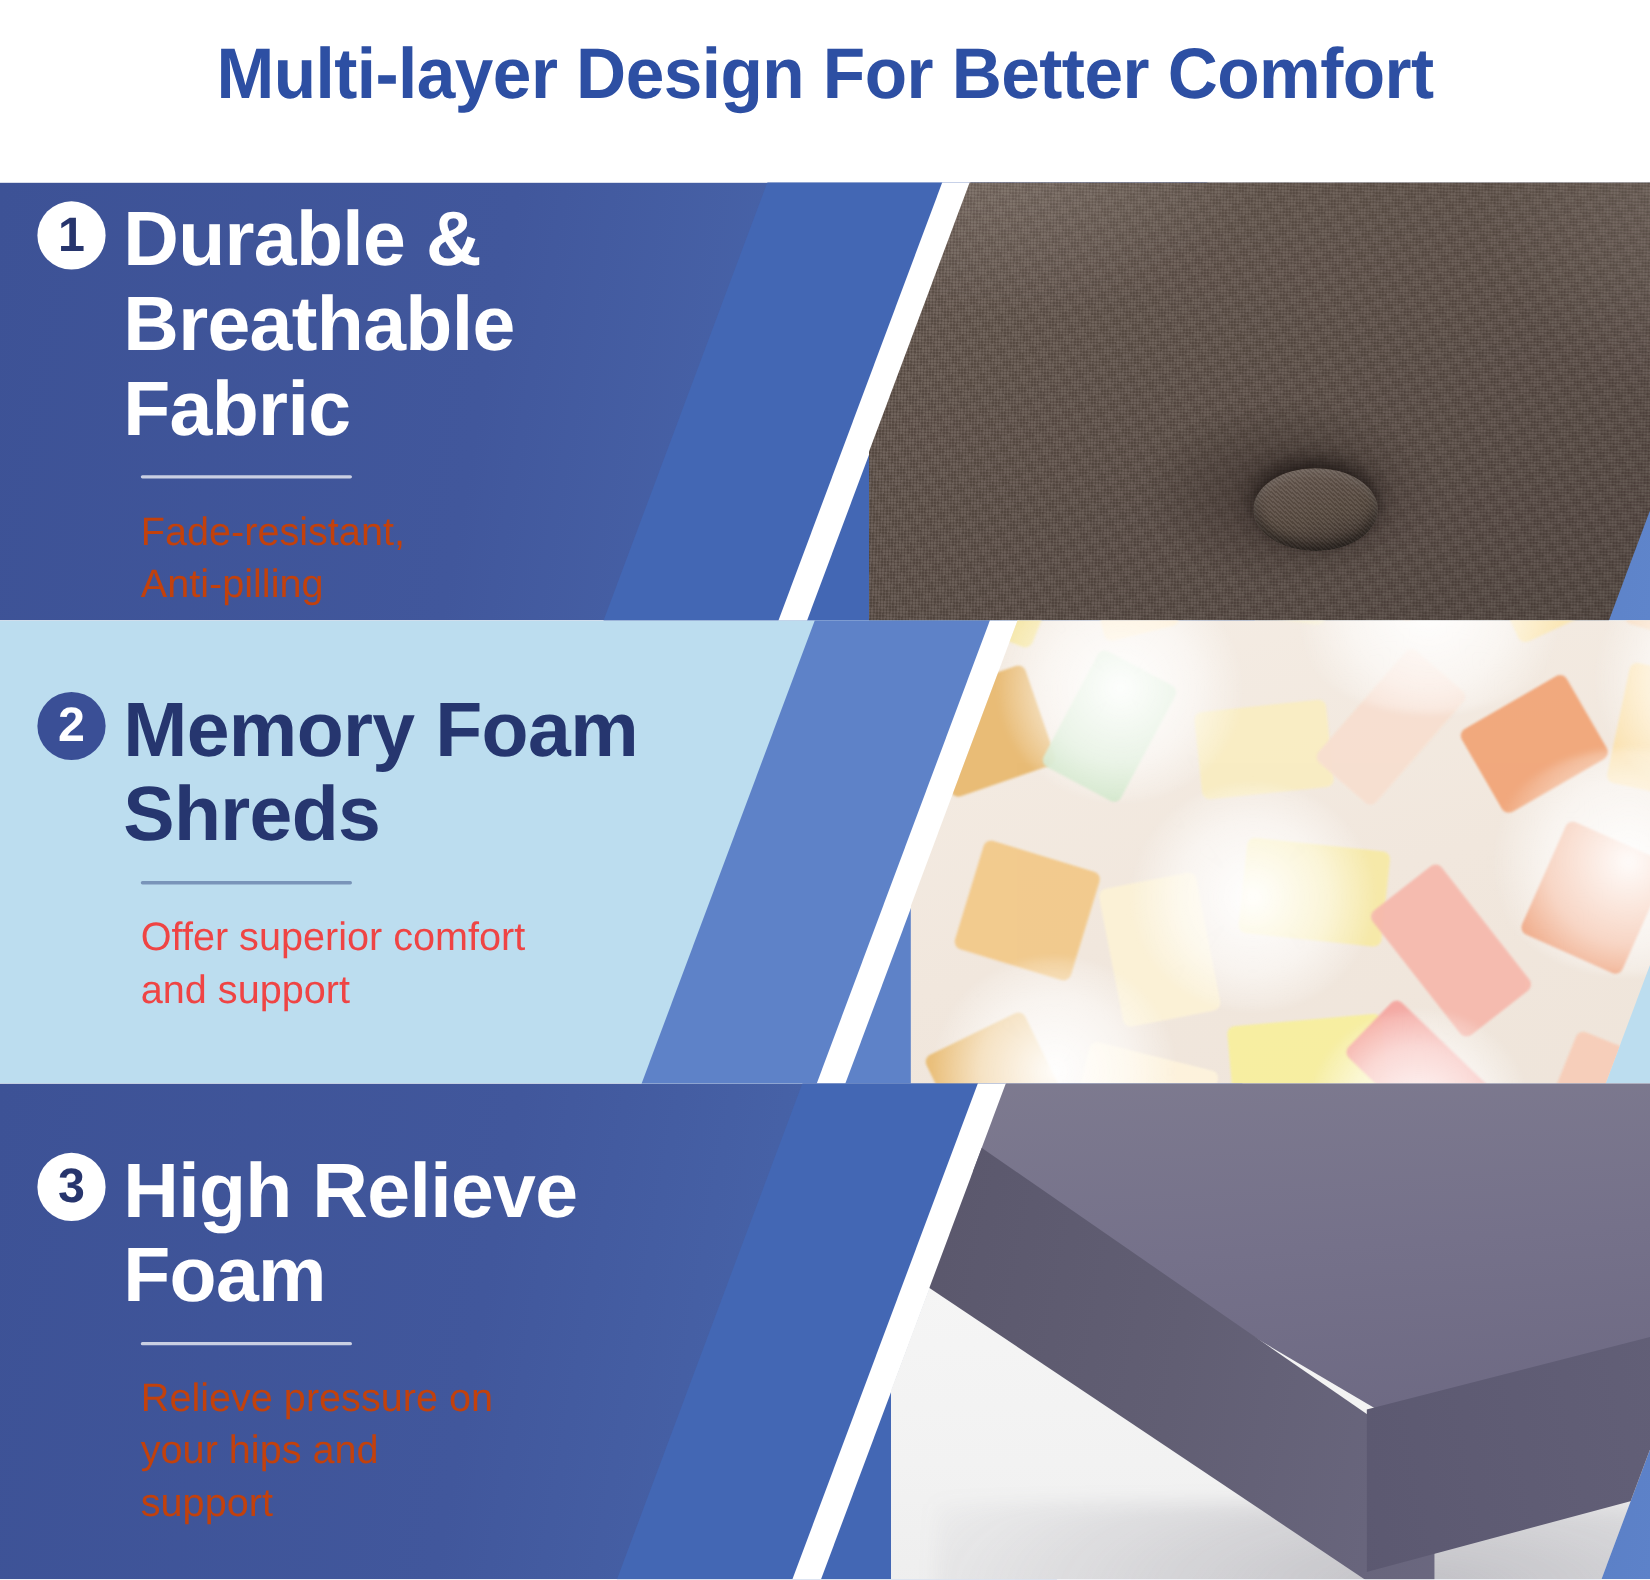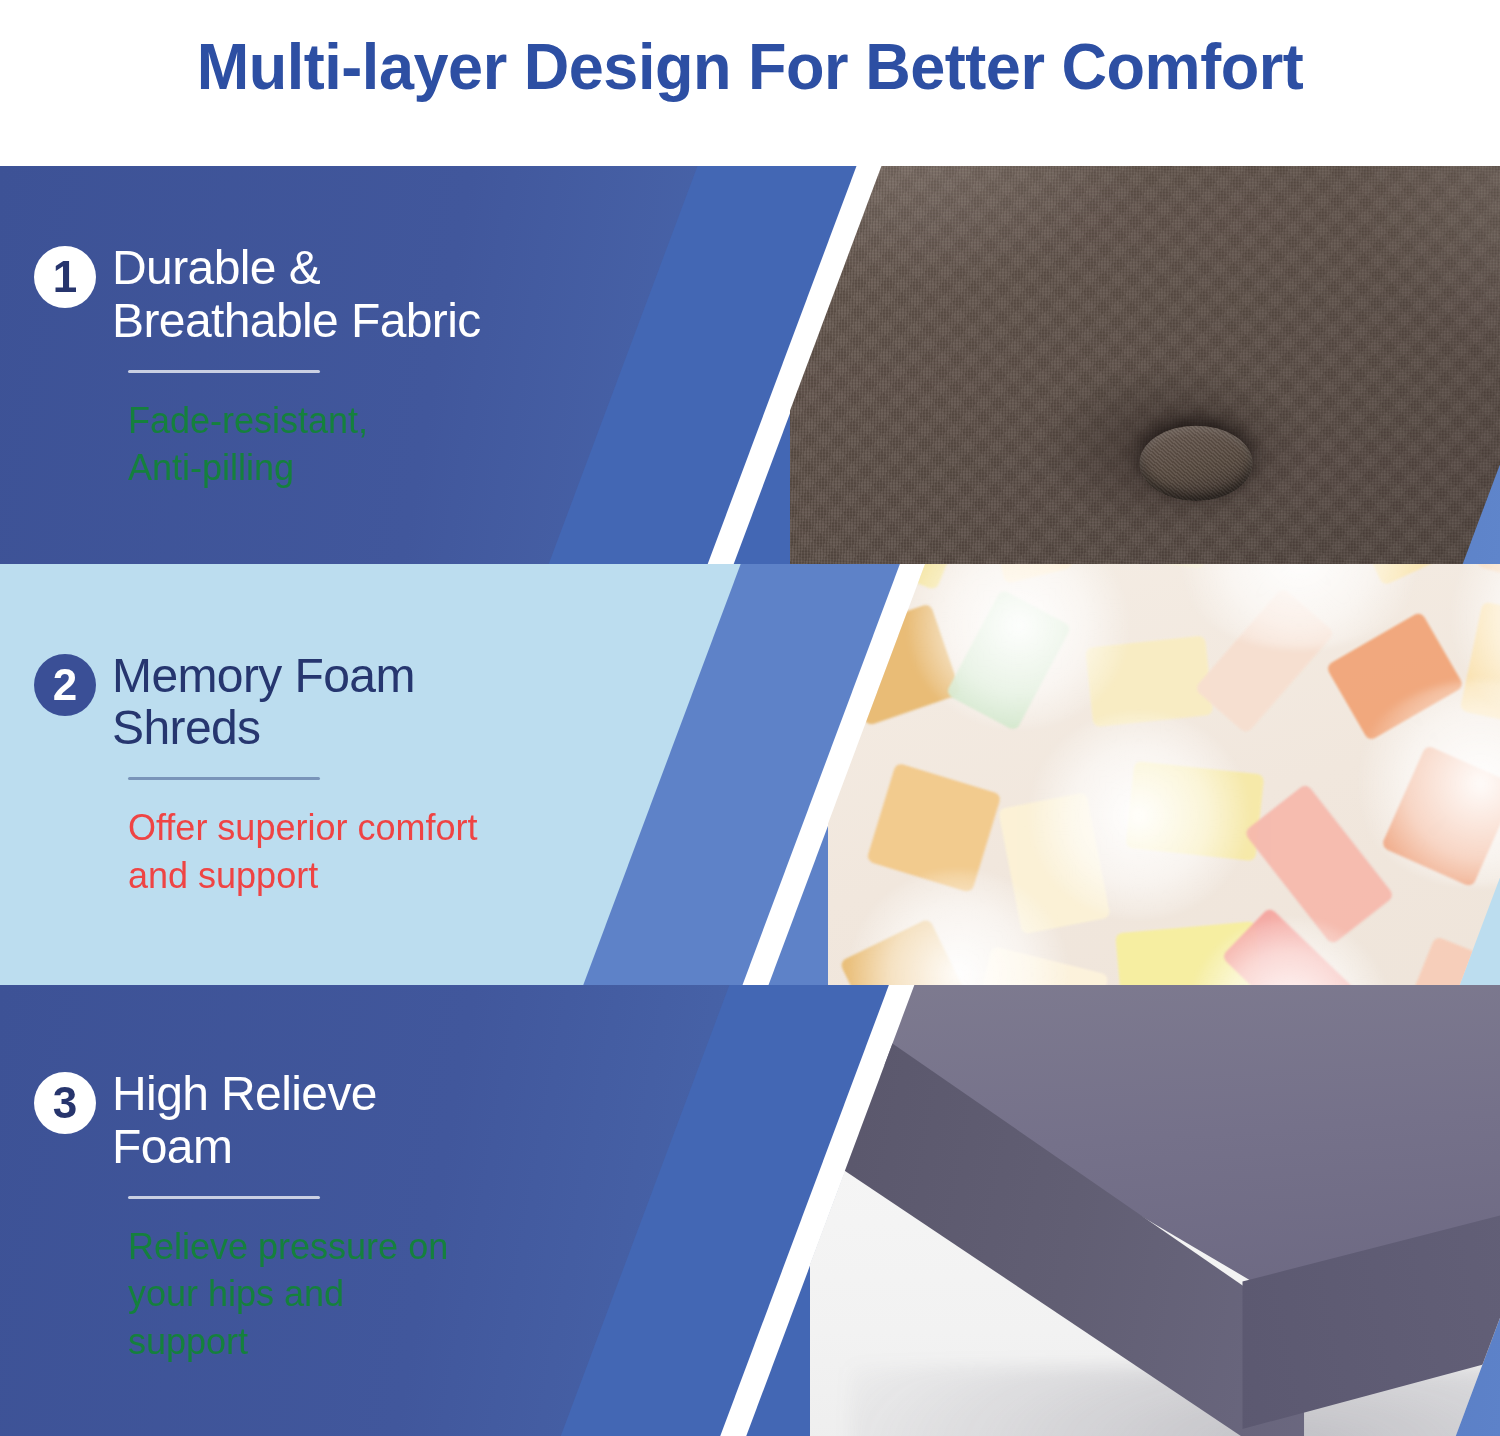--- a/index.html
+++ b/index.html
@@ -221,22 +221,22 @@
     justify-content: center;
     font-size: 44px;
     font-weight: bold;
     margin-top: 4px;
     margin-right: 16px;
   }
   .badge.light { background: #ffffff; color: #27356d; }
   .badge.dark  { background: #3a4f96; color: #ffffff; }
 
   .heading {
-    font-size: 48px;
-    font-weight: normal;
+    font-size: 70px;
+    font-weight: bold;
     line-height: 1.10;
     letter-spacing: -0.6px;
     white-space: pre-line;
   }
   .heading.on-blue  { color: #ffffff; }
   .heading.on-light { color: #26366f; }
 
   .divider {
     width: 192px;
     height: 3px;
@@ -246,21 +246,21 @@
   .divider.on-blue  { background: rgba(255,255,255,0.72); }
   .divider.on-light { background: rgba(40,60,120,0.45); }
 
   .subtext {
     font-size: 36px;
     font-weight: normal;
     line-height: 1.32;
     margin-left: 94px;
     white-space: pre-line;
   }
-  .subtext.on-blue  { color: #15803d; }
+  .subtext.on-blue  { color: #c2410c; }
   .subtext.on-light { color: #ef4444; }
 </style>
 </head>
 <body>
 
 <div id="page">
 
   <div class="page-title">Multi-layer Design For Better Comfort</div>
 
   <section class="panel" id="panel-1">

